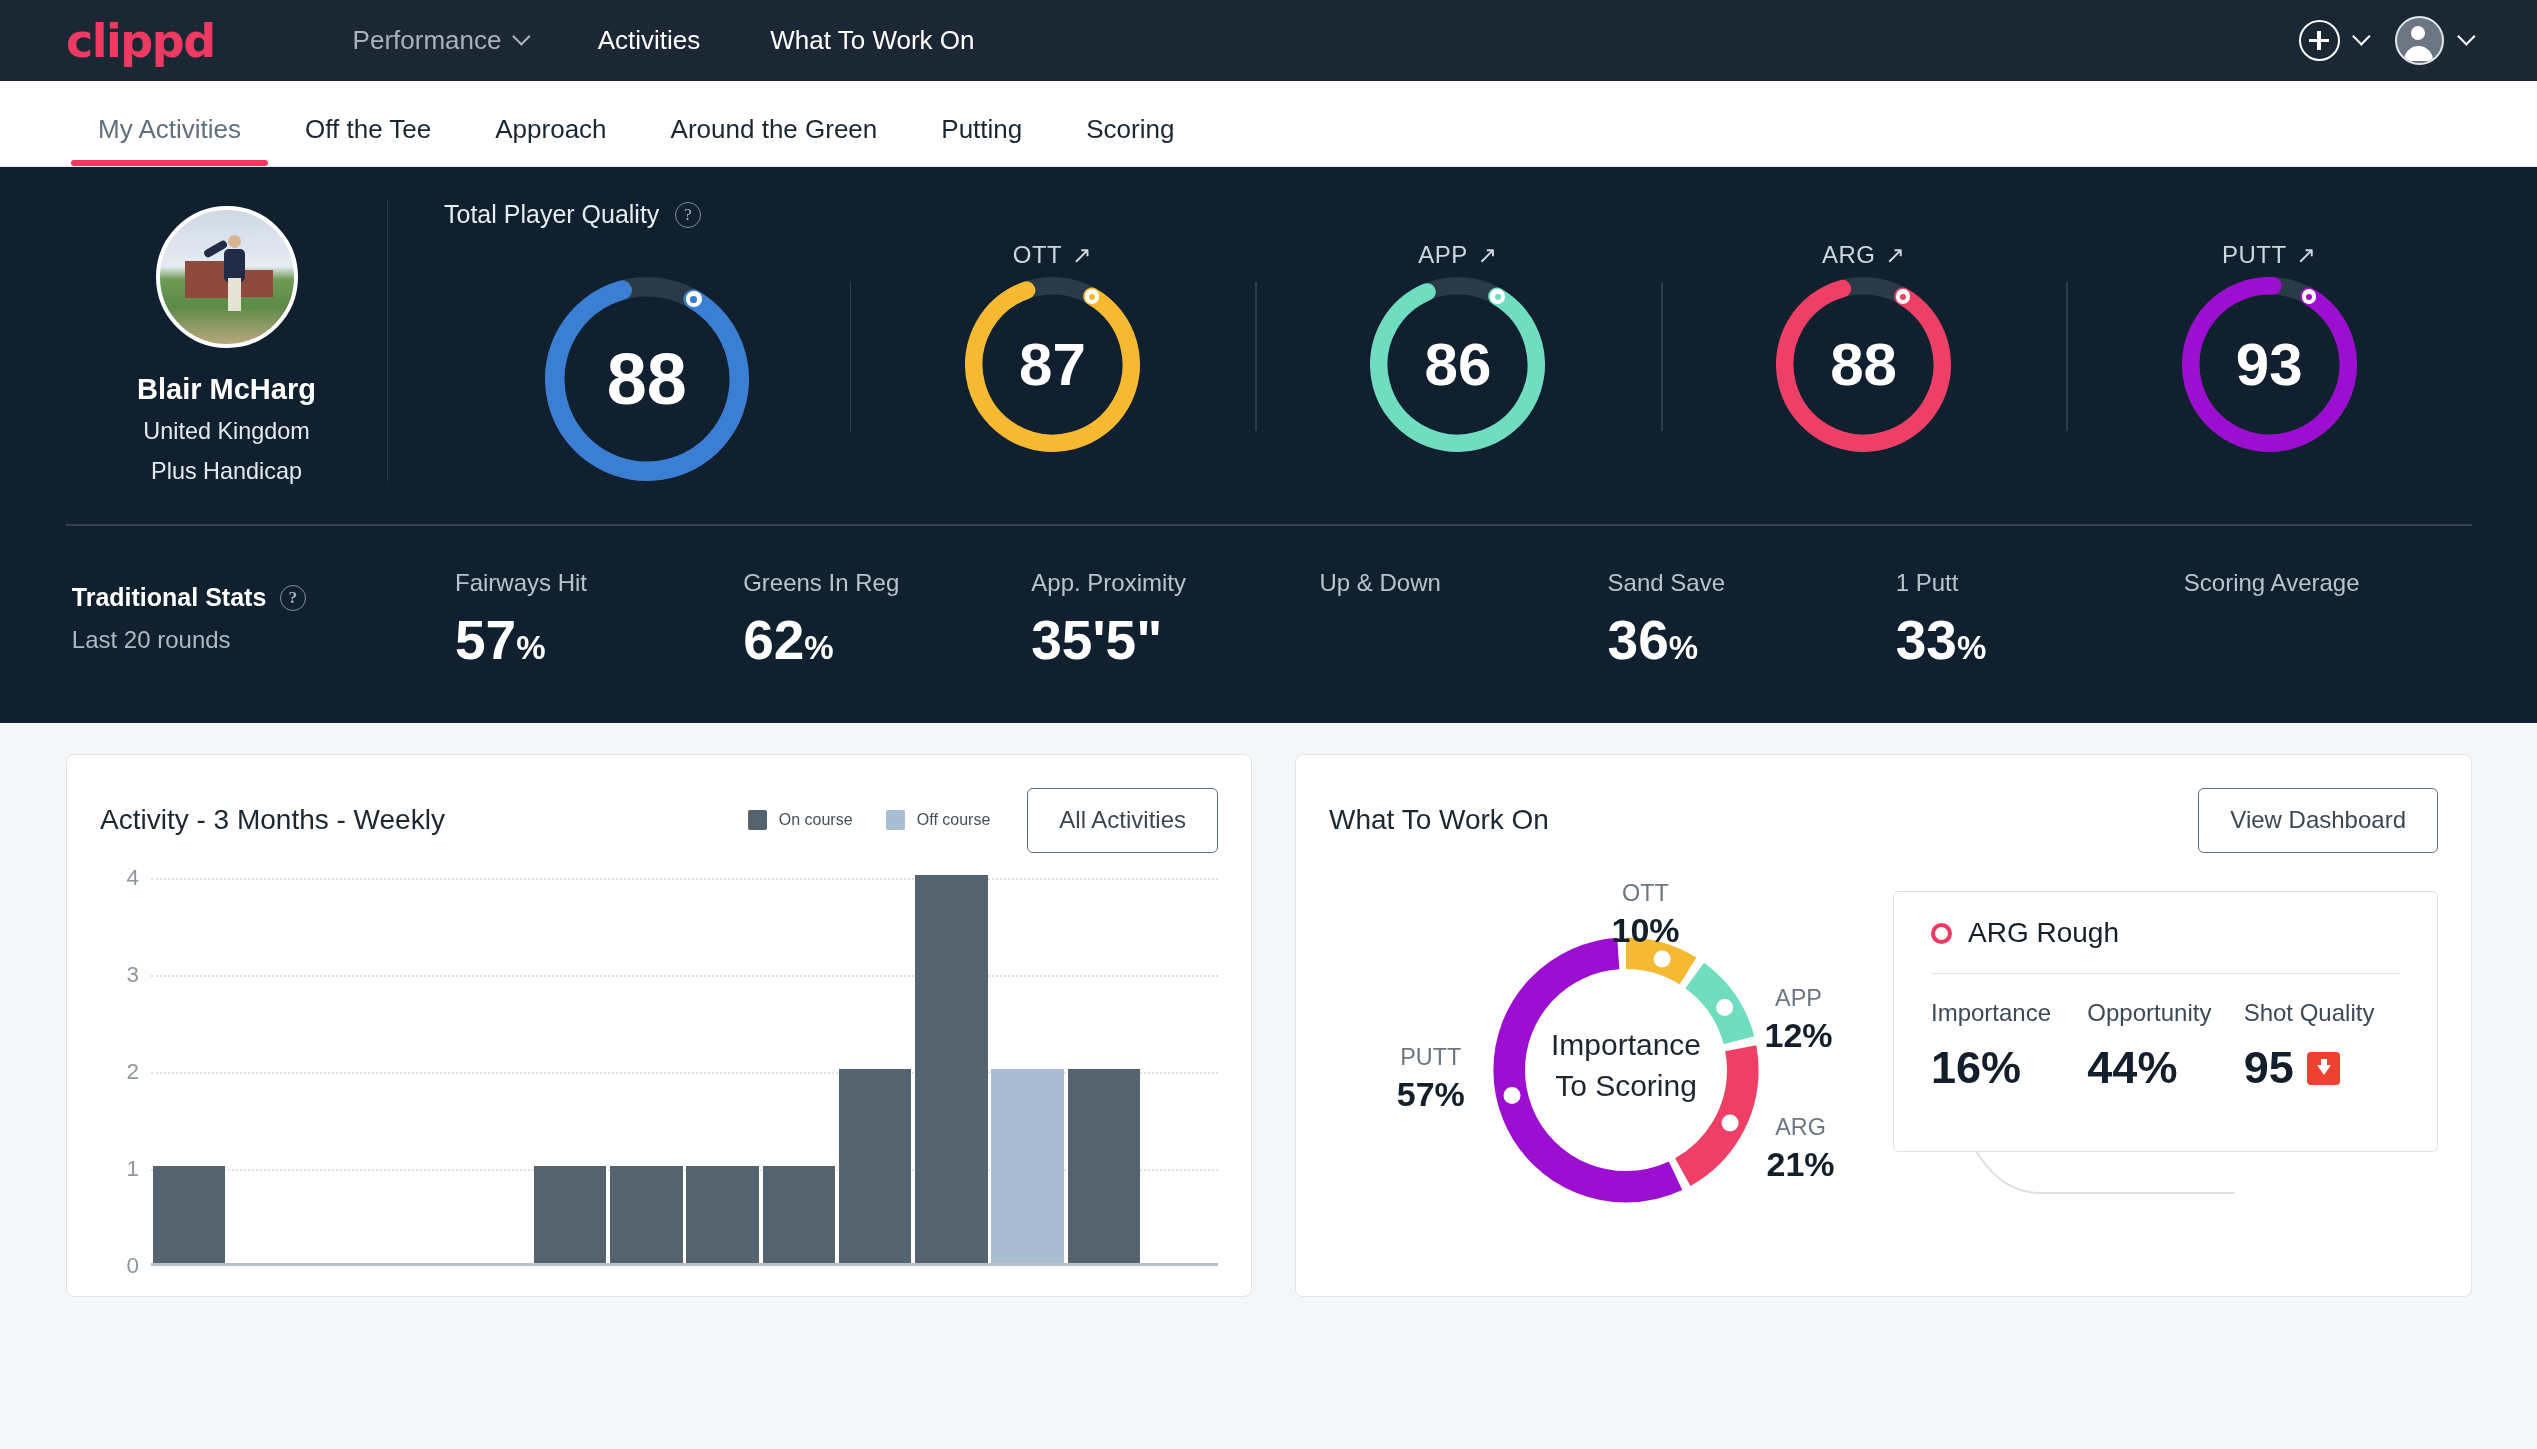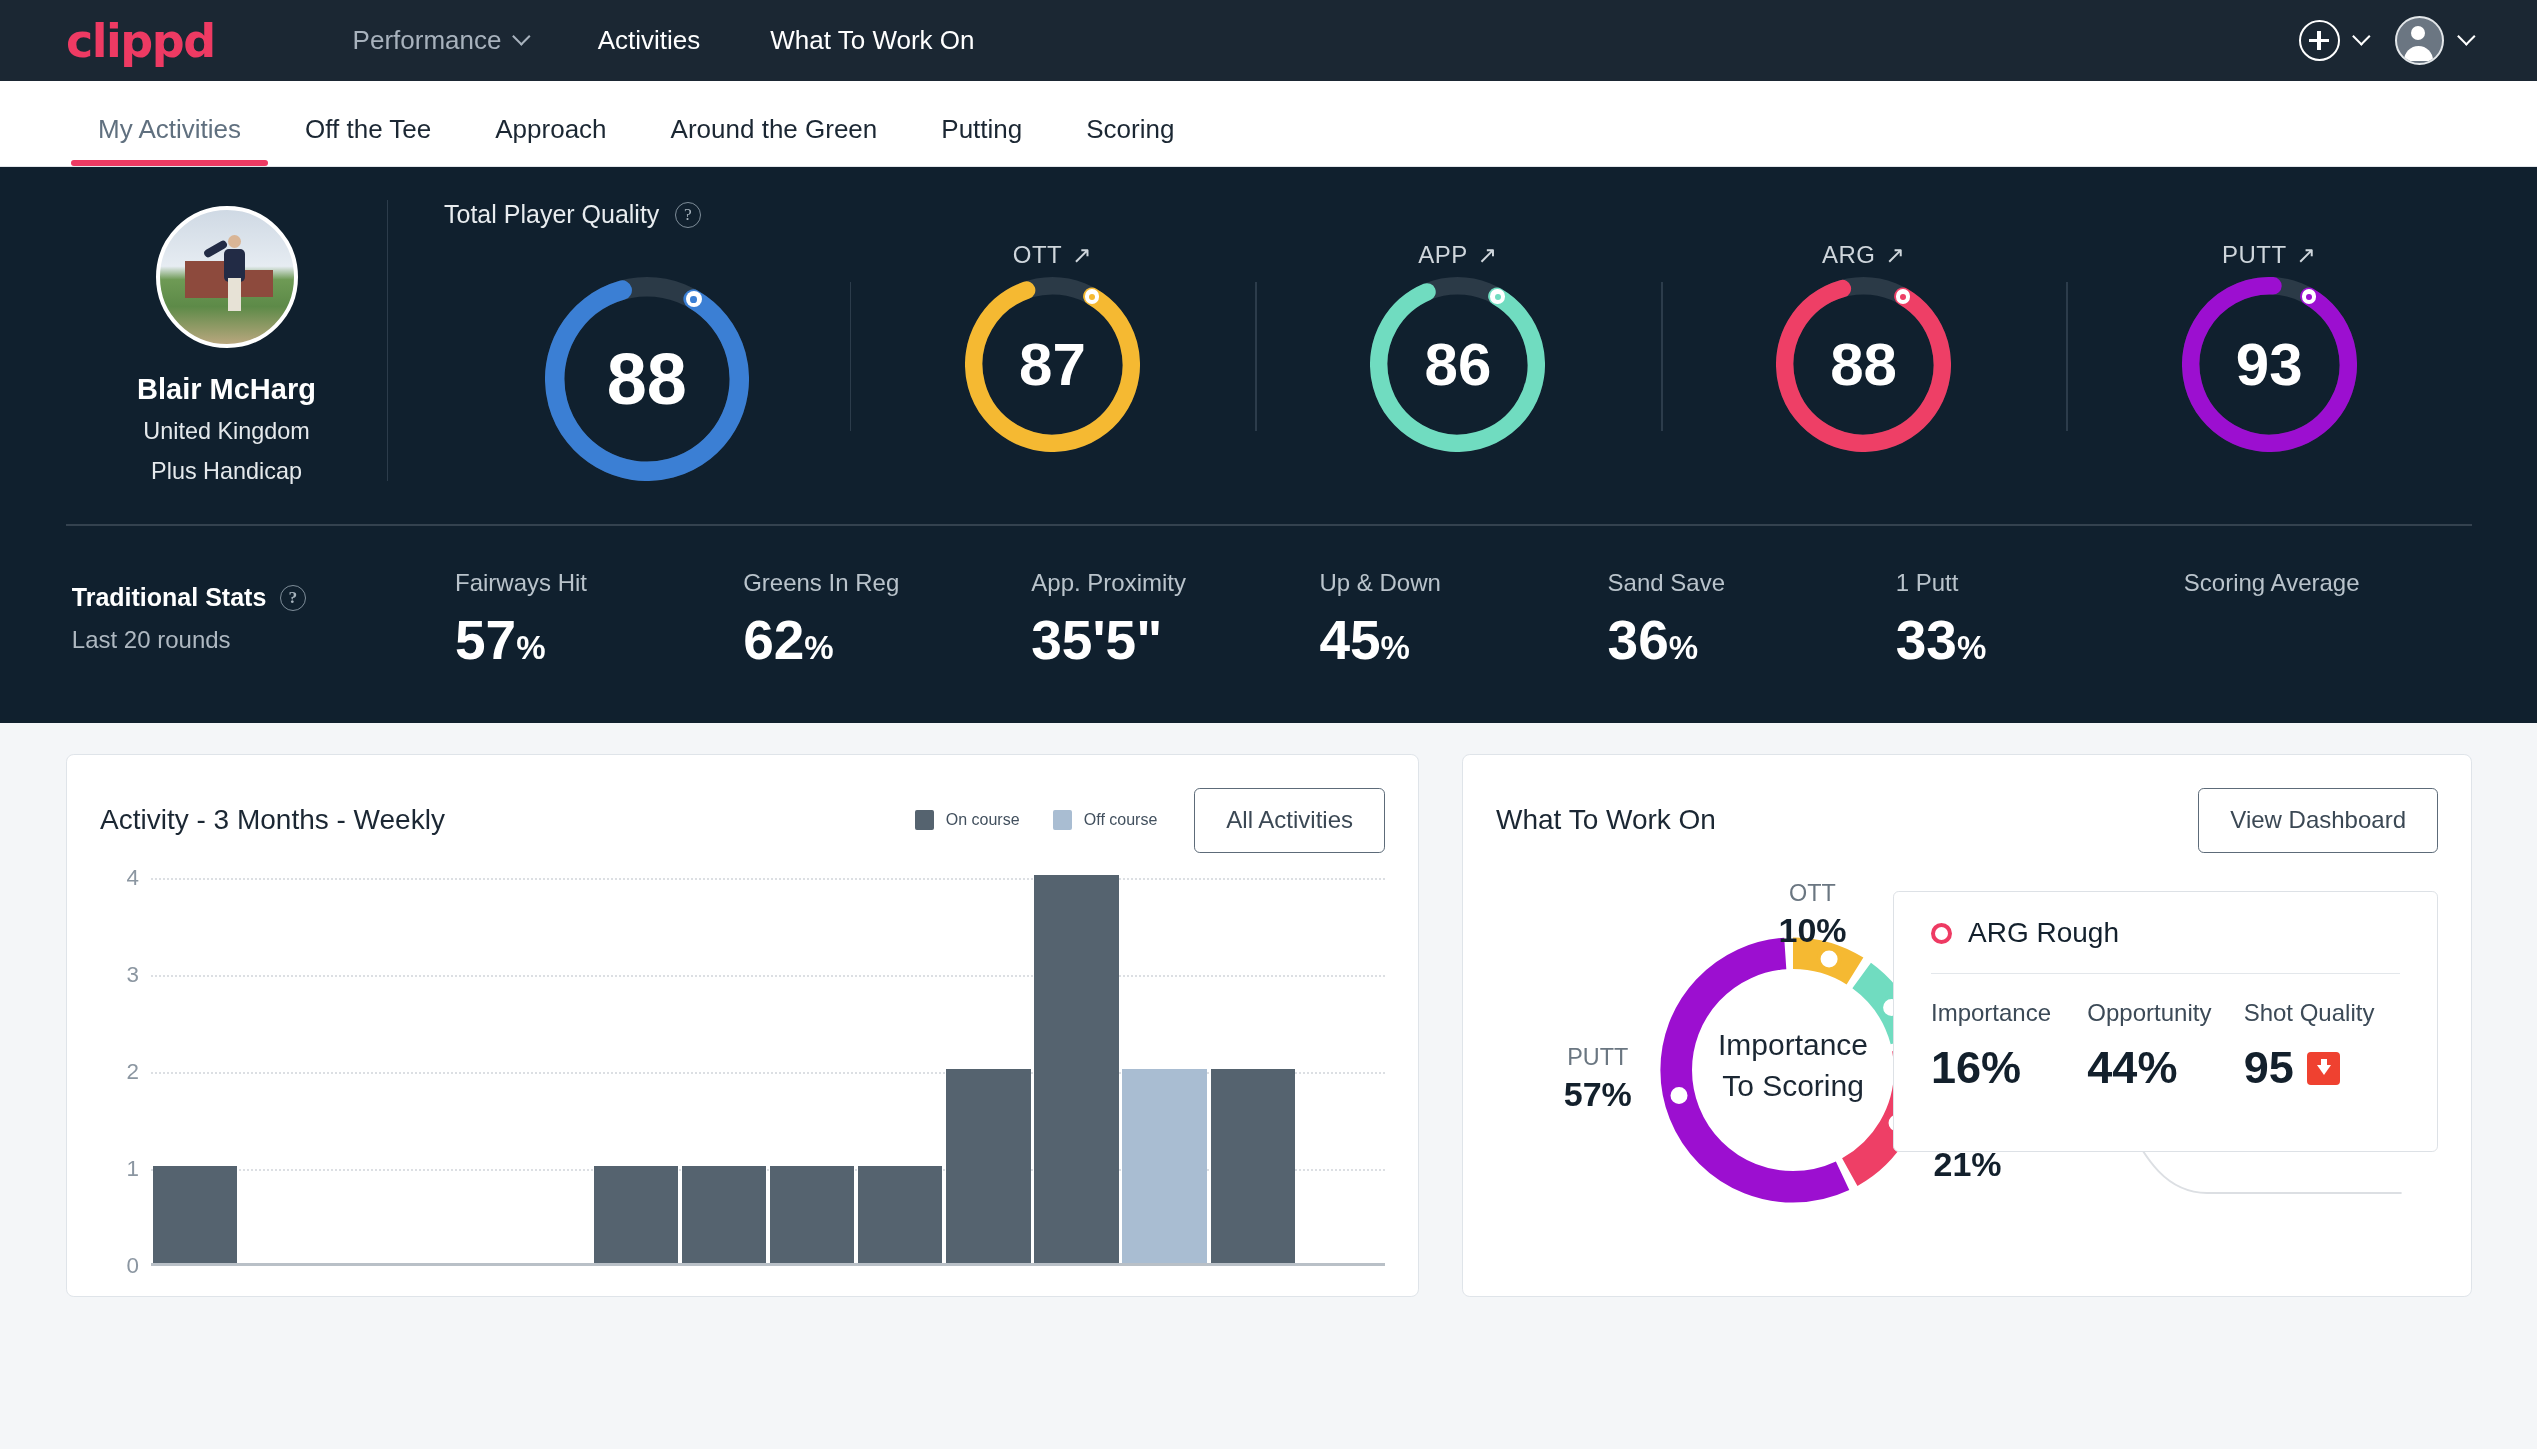--- a/index.html
+++ b/index.html
@@ -153,21 +153,21 @@
   .stat .lab { color:#b9c3cb; font-size:24px; margin-bottom: 15.6px; }
   .stat .num { color:#fff; font-size:55px; font-weight:700; line-height:1; }
   .stat .num span { font-size:33px; font-weight:700; }
 
   
   .cards { display:flex; gap:43px; padding: 31px 66px 0 66px; }
   .card {
     background:#fff; border:1px solid #dfe4e9; border-radius:7.8px;
     padding: 33px 33px 25px 33px;
   }
-  .card.left { width: 1353px; }
+  .card.left { width: 1186px; }
   .card.right { flex:1; }
   .card-head { display:flex; align-items:center; }
   .card-title { font-size:28px; color:#1b2733; font-weight:400; }
   .legend { display:flex; align-items:center; gap:33px; margin-left:auto; margin-right:37px; }
   .lg { display:flex; align-items:center; gap:11.7px; font-size:16px; color:#42505e; }
   .sw { width:19.5px; height:19.5px; border-radius:1.9px; }
   .btn-outline {
     border:1.9px solid #5d6b79; border-radius:5.8px; background:#fff;
     font-size:24px; color:#3b4854; padding:17.5px 31px; cursor:pointer;
     font-family:"Liberation Sans", sans-serif; white-space:nowrap;
@@ -356,21 +356,20 @@
         <div class="stat">
           <div class="lab">Greens In Reg</div>
           <div class="num">62<span>%</span></div>
         </div>
         <div class="stat">
           <div class="lab">App. Proximity</div>
           <div class="num">35'5"</div>
         </div>
         <div class="stat">
           <div class="lab">Up &amp; Down</div>
-          <div class="num">45<span>%</span></div>
         </div>
         <div class="stat">
           <div class="lab">Sand Save</div>
           <div class="num">36<span>%</span></div>
         </div>
         <div class="stat">
           <div class="lab">1 Putt</div>
           <div class="num">33<span>%</span></div>
         </div>
         <div class="stat">

